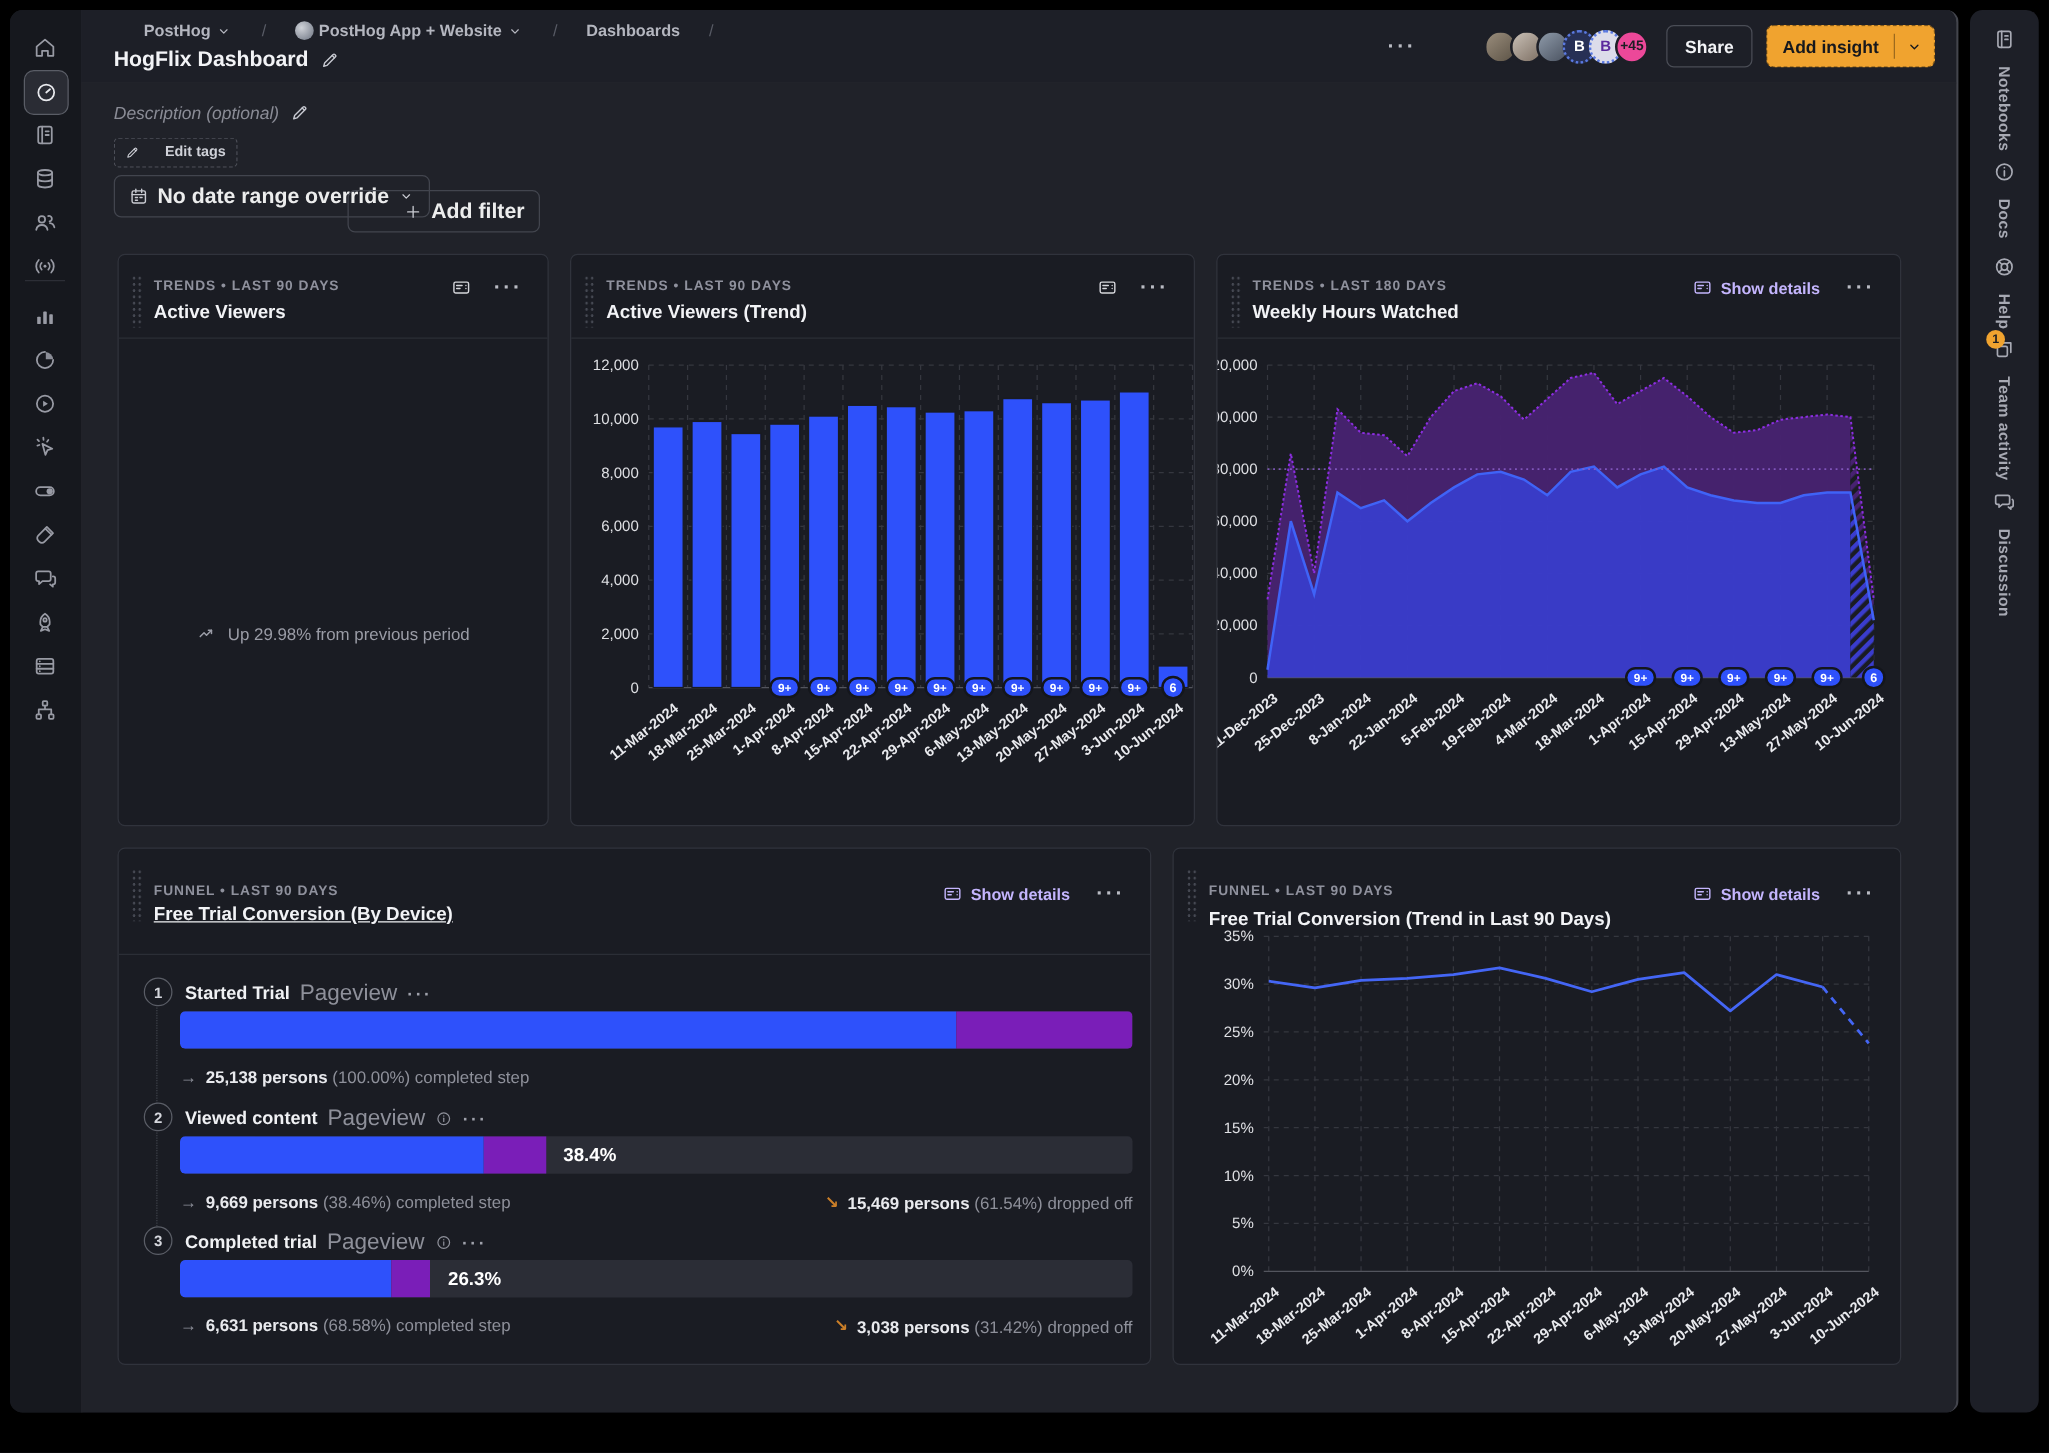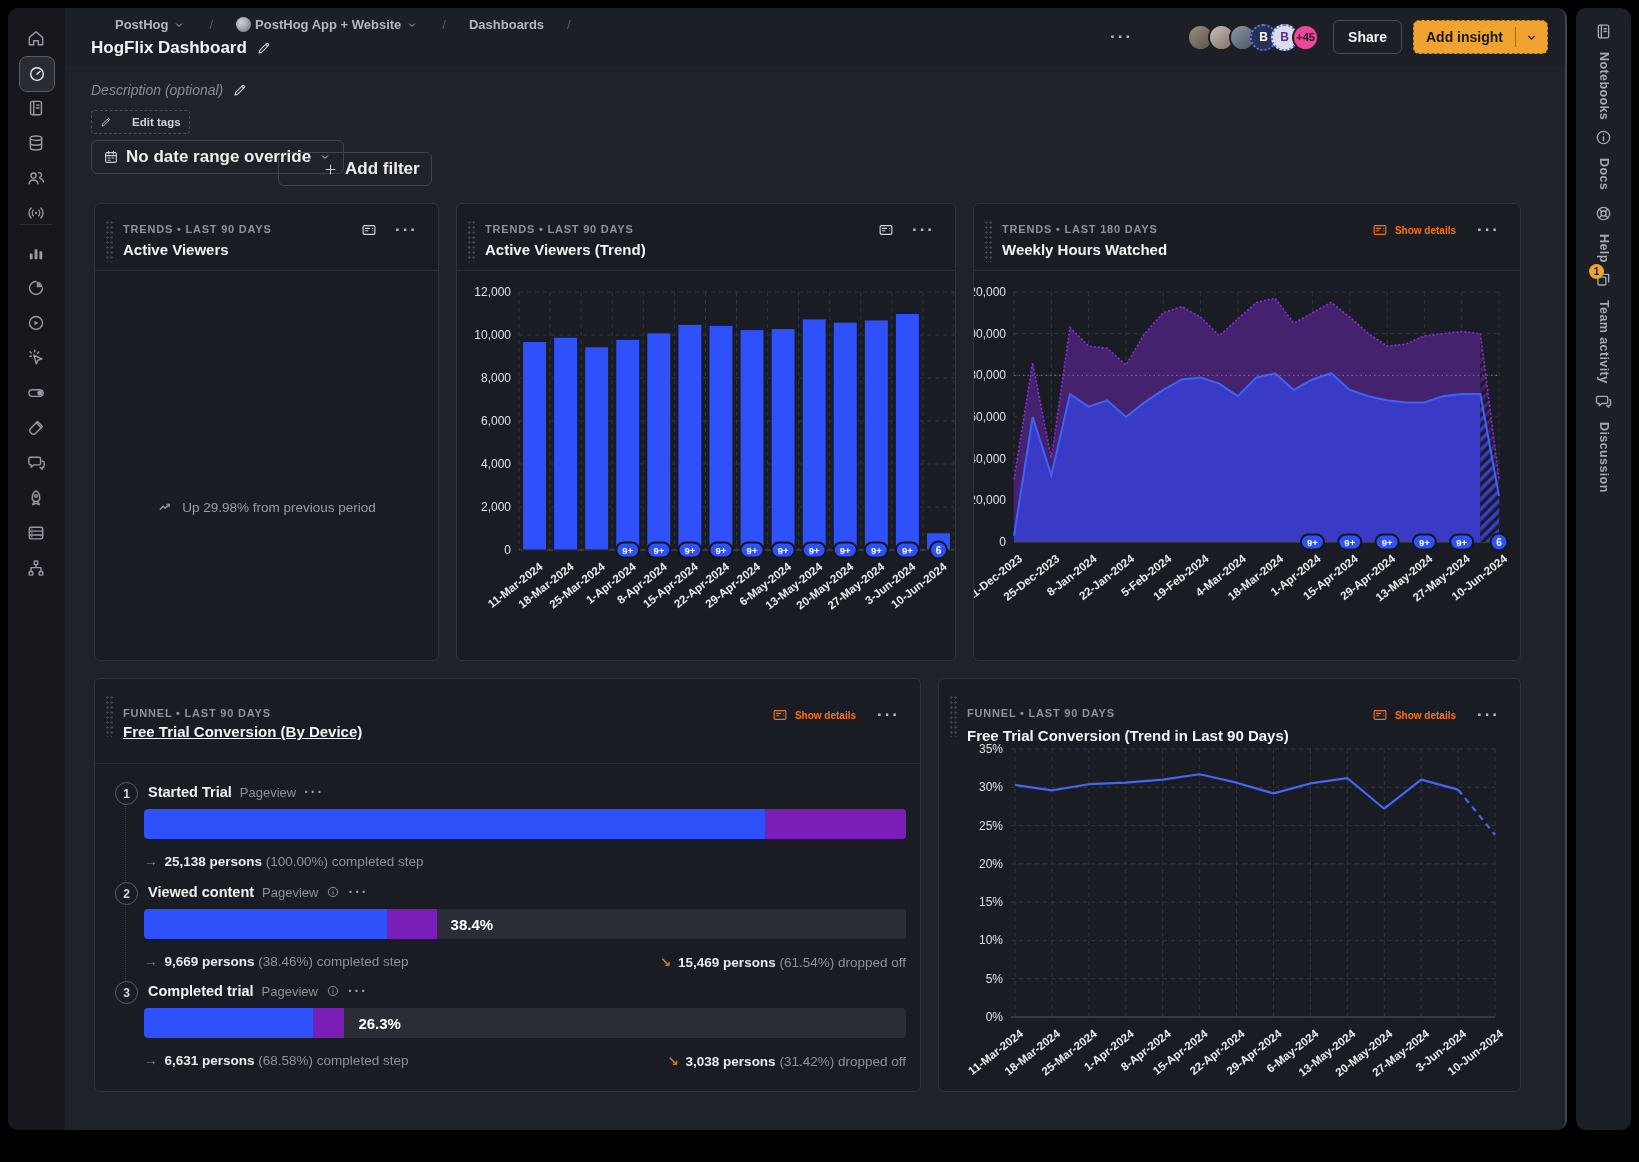--- a/index.html
+++ b/index.html
@@ -49,37 +49,37 @@
   .fbtn .vsep{width:1px;height:18px;background:#42454e;margin:0 -1px;}
   
   .card{position:absolute;background:#1a1c23;border:1px solid #30333c;border-radius:6px;box-sizing:border-box;margin-left:28px;}
   .handle{position:absolute;left:10px;top:16px;width:9px;height:42px;
     background-image:radial-gradient(circle,#464953 1px,transparent 1.2px);background-size:4.5px 5px;}
   .cmeta{position:absolute;left:28px;font-size:11px;font-weight:700;letter-spacing:.8px;color:#8f919d;}
   .ctitle{position:absolute;left:28px;font-size:15px;font-weight:700;color:#f2f3f6;}
   .chead-line{position:absolute;left:0;width:100%;height:1px;background:#2b2e36;}
   .cacts{position:absolute;right:12px;top:12px;display:flex;align-items:center;gap:6px;color:#d6d7dc;}
   .iconbtn{padding:4px;border-radius:4px;cursor:pointer;display:flex;align-items:center;color:#d6d7dc;}
-  .showdet{display:flex;align-items:center;gap:7px;font-size:10px;font-weight:700;color:#f97316;padding:4px 7px;border-radius:4px;cursor:pointer;}
+  .showdet{display:flex;align-items:center;gap:7px;font-size:13px;font-weight:700;color:#c4b5fd;padding:4px 7px;border-radius:4px;cursor:pointer;}
   .bignum{position:absolute;left:0;top:185px;width:100%;text-align:center;font-size:68px;font-weight:700;
     letter-spacing:-2px;color:#f4f5f7;}
   .delta{position:absolute;left:0;top:295px;width:100%;display:flex;align-items:center;justify-content:center;gap:8px;
     font-size:13.5px;font-weight:500;color:#9a9ca6;}
   svg text{font-family:"Liberation Sans","DejaVu Sans",sans-serif;}
   .tick{font-size:12px;fill:#dfe0e4;}
   .xlab{font-size:11.5px;font-weight:600;fill:#e9eaee;}
   .grid{stroke:#35373f;stroke-dasharray:4 4;stroke-width:1;fill:none;}
   .ax{stroke:#53555e;stroke-width:1;fill:none;}
   
   .fstep{position:absolute;left:0;width:100%;}
   .fnum{position:absolute;left:20px;top:-2px;width:21px;height:21px;border-radius:50%;border:1.5px solid #5a5d66;
     background:#1a1c23;color:#d5d7dd;font-size:12px;font-weight:700;display:flex;align-items:center;justify-content:center;z-index:2;}
   .fhead{position:absolute;left:53px;top:0;display:flex;align-items:center;gap:8px;}
   .fname{font-size:14.5px;font-weight:700;color:#f0f1f4;}
-  .fevent{font-size:13px;font-weight:500;color:#8e909a;}
+  .fevent{font-size:18px;font-weight:500;color:#8e909a;}
   .fdots{font-size:14px;font-weight:700;letter-spacing:2px;color:#9fa1ab;cursor:pointer;}
   .fbar{position:absolute;left:49px;top:25px;width:762px;height:30px;background:#2b2d36;border-radius:4px;overflow:hidden;cursor:pointer;}
   .fseg{position:absolute;top:0;height:100%;}
   .fpct{position:absolute;top:25px;height:30px;display:flex;align-items:center;font-size:15px;font-weight:700;color:#fff;}
   .fcap{position:absolute;left:49px;top:70px;font-size:13.5px;color:#8e909a;display:flex;align-items:center;gap:7px;}
   .fcap b{color:#e9eaee;font-weight:700;}
   .fdrop{position:absolute;top:70px;font-size:13.5px;color:#8e909a;display:flex;align-items:center;gap:7px;}
   .fdrop .darr{color:#cb7f28;font-weight:700;}
   .fconn{position:absolute;left:30px;border-left:1.5px dotted #3f424b;z-index:1;}
   

